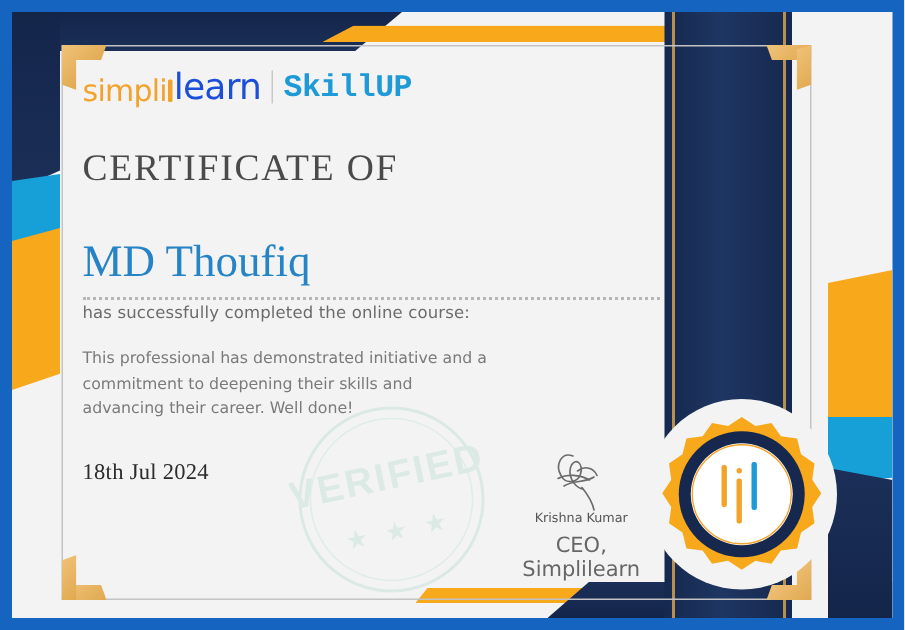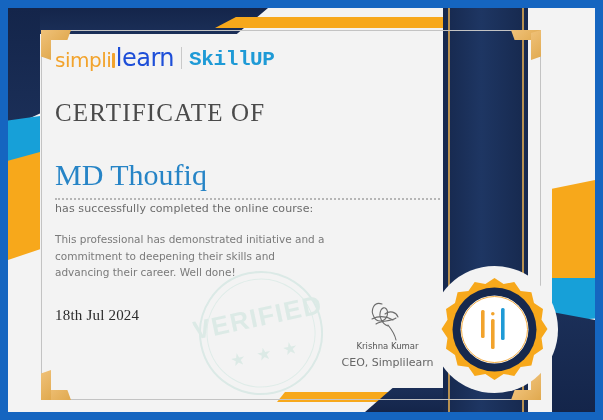--- a/index.html
+++ b/index.html
@@ -291,21 +291,21 @@
     position: relative;
   }
   .sig-name {
     font-family: "DejaVu Sans", sans-serif;
     font-size: 8.5px;
     color: #555;
     margin-top: 1px;
   }
   .sig-role {
     font-family: "DejaVu Sans", sans-serif;
-    font-size: 11px;
+    font-size: 14px;
     color: #666;
     margin-top: 5px;
   }
 
   
   .verified {
     position: absolute;
     left: 196px;
     top: 268px;
     width: 130px;

